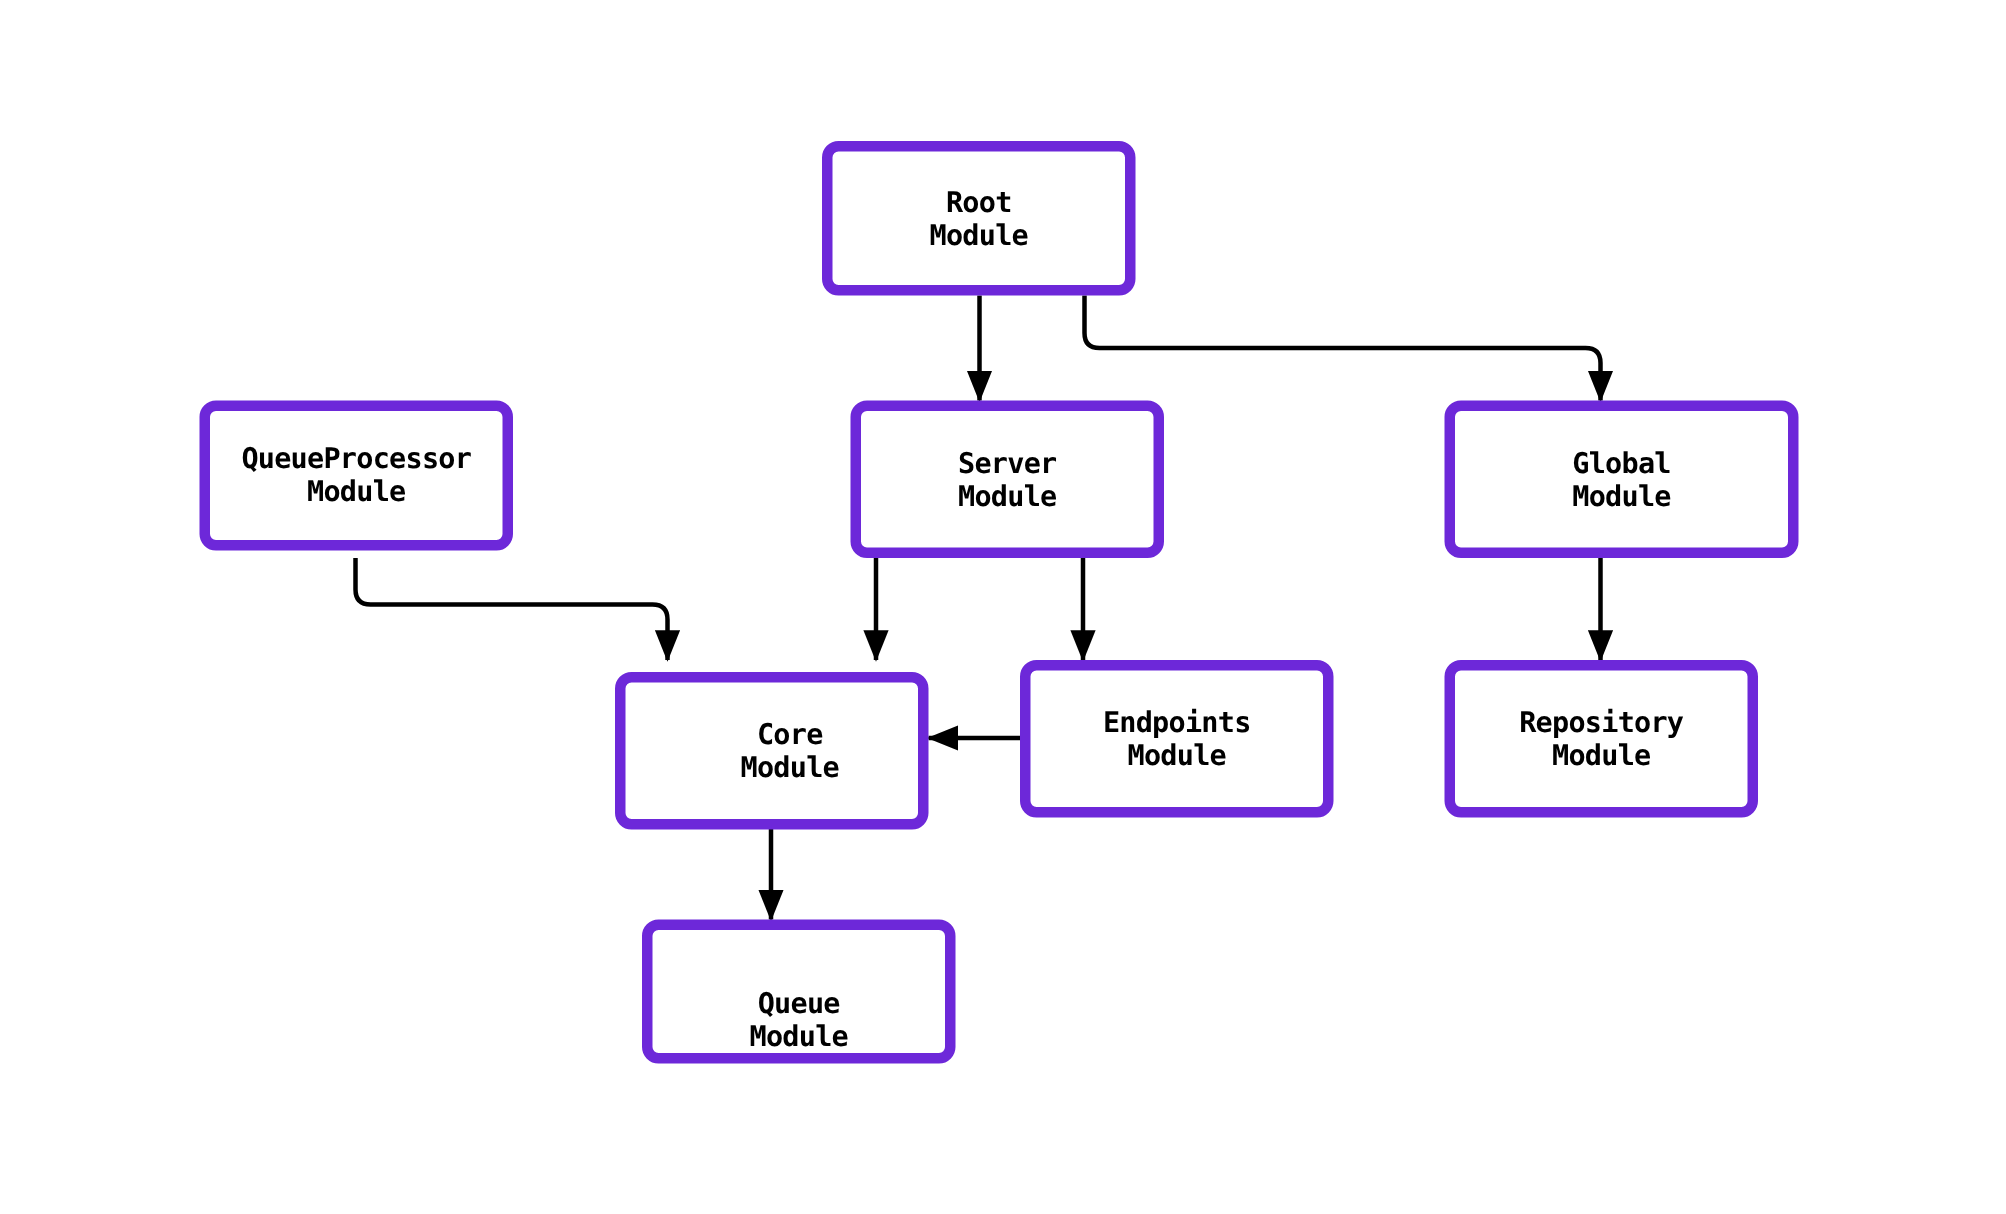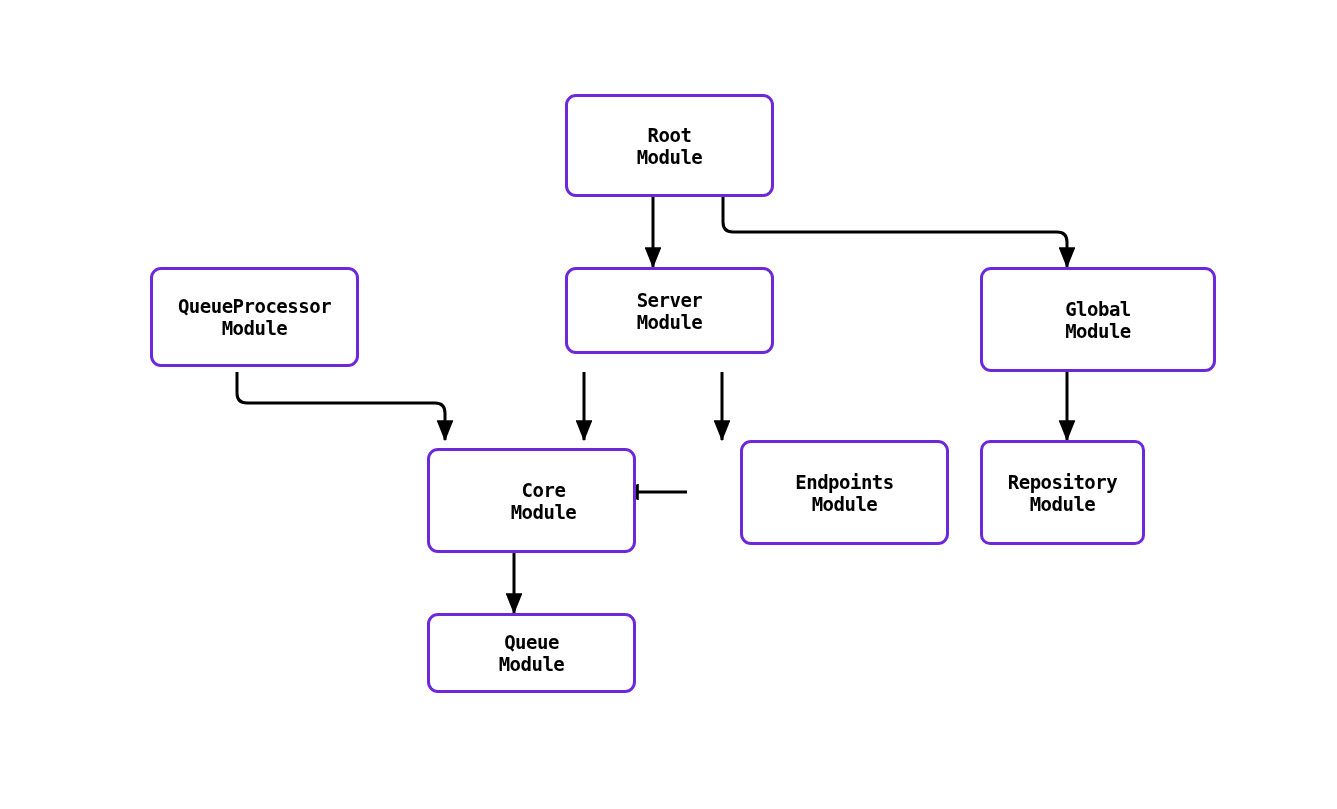--- a/index.html
+++ b/index.html
@@ -19,27 +19,26 @@
     position: absolute;
     left: 0;
     top: 0;
     width: 1337px;
     height: 809px;
   }
   .node {
     position: absolute;
     box-sizing: border-box;
     background: #ffffff;
-    border: 3px solid #6d28d9;
+    border: 7px solid #6d28d9;
     border-radius: 11px;
     display: flex;
     align-items: center;
     justify-content: center;
     text-align: center;
-    margin-left: 17px;
   }
   .node-label {
     white-space: pre-line;
     font-weight: bold;
     font-size: 19px;
     line-height: 22px;
     color: #000000;
     letter-spacing: -0.5px;
   }
 </style>
@@ -67,43 +66,43 @@
   <div class="node" style="left:548px; top:94px;  width:209px; height:103px;">
     <span class="node-label">Root
 Module</span>
   </div>
 
   <div class="node" style="left:133px; top:267px; width:209px; height:100px;">
     <span class="node-label">QueueProcessor
 Module</span>
   </div>
 
-  <div class="node" style="left:548px; top:267px; width:209px; height:87px;">
+  <div class="node" style="left:567px; top:267px; width:209px; height:105px;">
     <span class="node-label">Server
 Module</span>
   </div>
 
   <div class="node" style="left:963px; top:267px; width:236px; height:105px;">
     <span class="node-label">Global
 Module</span>
   </div>
 
   <div class="node" style="left:410px; top:448px; width:209px; height:105px;padding-left:24px;">
     <span class="node-label">Core
 Module</span>
   </div>
 
-  <div class="node" style="left:723px; top:440px; width:209px; height:105px;">
+  <div class="node" style="left:680px; top:440px; width:209px; height:105px;">
     <span class="node-label">Endpoints
 Module</span>
   </div>
 
-  <div class="node" style="left:963px; top:440px; width:165px; height:105px;border-radius:10px;">
+  <div class="node" style="left:963px; top:440px; width:209px; height:105px;">
     <span class="node-label">Repository
 Module</span>
   </div>
 
-  <div class="node" style="left:410px; top:613px; width:209px; height:80px;">
+  <div class="node" style="left:428px; top:613px; width:209px; height:96px;align-items:flex-end;">
     <span class="node-label">Queue
 Module</span>
   </div>
 
 </div>
 
 </body></html>

